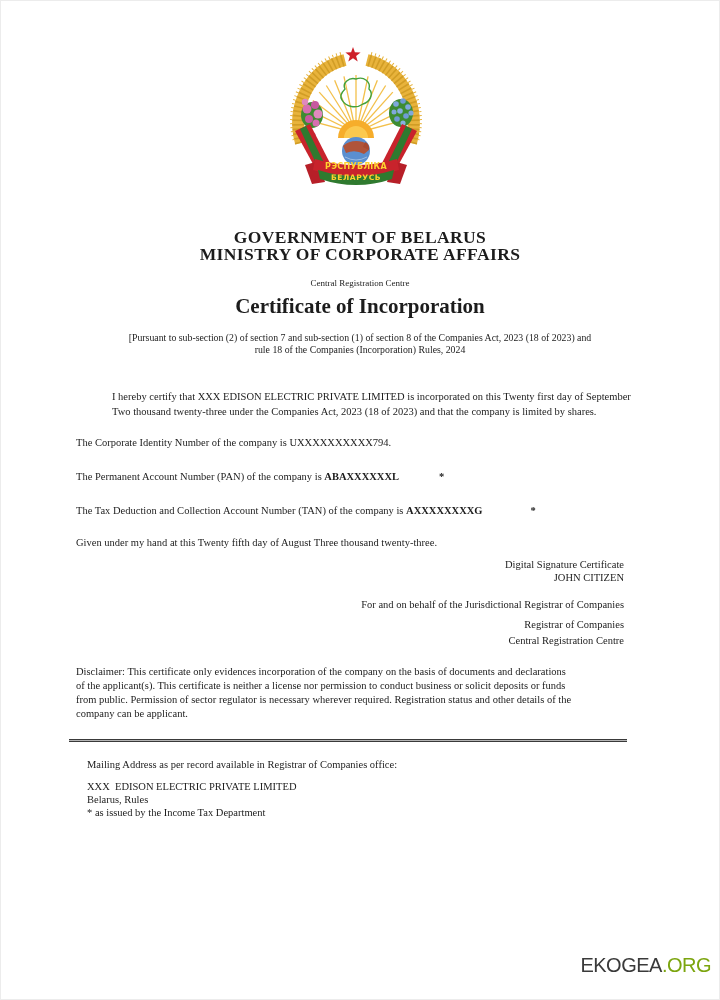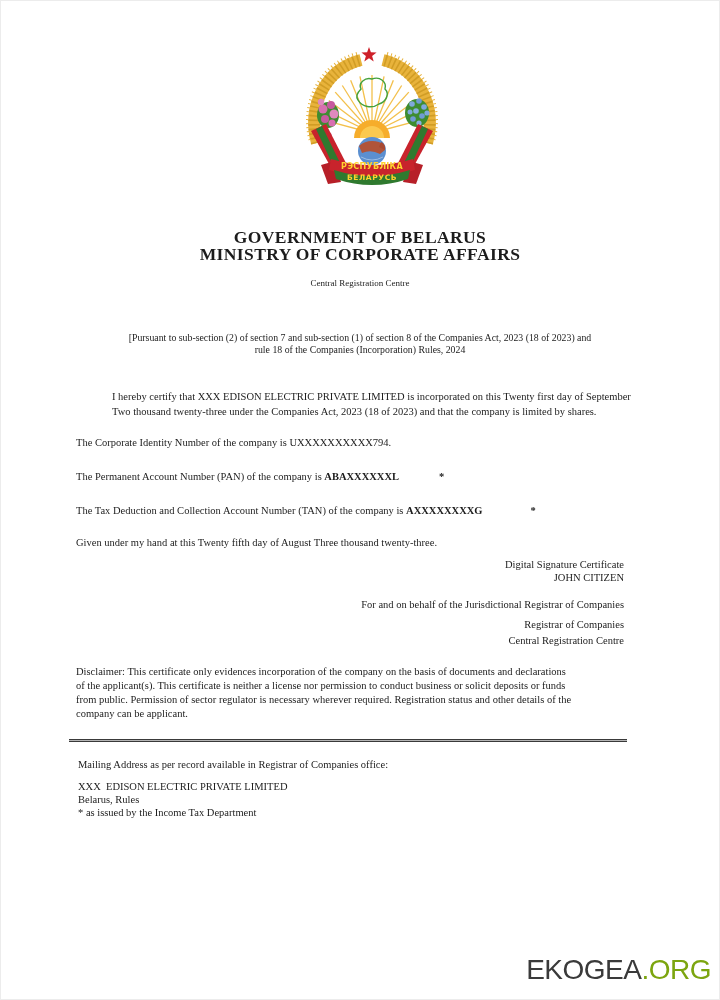--- a/index.html
+++ b/index.html
@@ -16,31 +16,31 @@
   .pursuant{font-size:9.8px;line-height:11.5px;}
   .bodytxt{left:75px;width:560px;font-size:10.5px;line-height:15px;}
   .sig{left:75px;width:548px;text-align:right;font-size:10.5px;line-height:13px;}
   .bold{font-weight:bold;}
   .star-gap-pan{margin-left:40px;font-weight:bold;}
   .star-gap-tan{margin-left:48px;font-weight:bold;}
   .disclaimer{line-height:14px;}
   .rule{left:68px;width:558px;height:1px;background:#b5b5b5;
         border-top:1.5px solid #3a3a3a;border-bottom:1.5px solid #3a3a3a;}
   .prewrap{white-space:pre-wrap;}
-  .mailing{left:77px;width:560px;font-size:10.5px;line-height:13px;}
+  .mailing{left:86px;width:560px;font-size:10.5px;line-height:13px;}
   .watermark{right:8px;top:953px;font-family:"Liberation Sans",sans-serif;
-             font-size:28px;letter-spacing:-0.5px;color:#3a3a3a;}
+             font-size:20px;letter-spacing:-0.5px;color:#3a3a3a;}
   .watermark .tld{color:#7CA50F;}
 </style>
 </head>
 <body>
 
 <div class="page">
 
-  <div class="abs" style="left:300px;top:44px;width:142px;height:140px;">
+  <div class="abs" style="left:284px;top:44px;width:142px;height:140px;">
     <svg width="142" height="140" viewBox="0 0 142 140" xmlns="http://www.w3.org/2000/svg">
 
       <g stroke="#F3C04B" stroke-width="1.3">
         <line x1="71" y1="88" x2="71" y2="38" transform="rotate(-75 71 88)"></line>
         <line x1="71" y1="88" x2="71" y2="36" transform="rotate(-64 71 88)"></line>
         <line x1="71" y1="88" x2="71" y2="34" transform="rotate(-53 71 88)"></line>
         <line x1="71" y1="88" x2="71" y2="33" transform="rotate(-42 71 88)"></line>
         <line x1="71" y1="88" x2="71" y2="32" transform="rotate(-32 71 88)"></line>
         <line x1="71" y1="88" x2="71" y2="31" transform="rotate(-22 71 88)"></line>
         <line x1="71" y1="88" x2="71" y2="30" transform="rotate(-12 71 88)"></line>
@@ -117,20 +117,21 @@
         <text x="71" y="134.5" text-anchor="middle" font-size="7.5" font-weight="bold" font-family="DejaVu Sans, sans-serif" fill="#FFD22E" letter-spacing="0.6">БЕЛАРУСЬ</text>
       </g>
 
       <polygon points="68,2 69.9,7.3 75.6,7.5 71.1,11.0 72.7,16.5 68,13.3 63.3,16.5 64.9,11.0 60.4,7.5 66.1,7.3" fill="#CE2029"></polygon>
     </svg>
   </div>
 
   <div class="abs center gov-heading" style="top:226px;">GOVERNMENT OF BELARUS</div>
   <div class="abs center gov-heading" style="top:243px;">MINISTRY OF CORPORATE AFFAIRS</div>
   <div class="abs center crc" style="top:277px;">Central Registration Centre</div>
+  <div class="abs center cert-title" style="top:293px;">Certificate of Incorporation</div>
   <div class="abs center pursuant" style="top:331px;">
     <div>[Pursuant to sub-section (2) of section 7 and sub-section (1) of section 8 of the Companies Act, 2023 (18 of 2023) and</div>
     <div>rule 18 of the Companies (Incorporation) Rules, 2024</div>
   </div>
 
   <div class="abs bodytxt" style="top:388px;margin-left:36px;">
     <div>I hereby certify that XXX EDISON ELECTRIC PRIVATE LIMITED is incorporated on this Twenty first day of September</div>
     <div>Two thousand twenty-three under the Companies Act, 2023 (18 of 2023) and that the company is limited by shares.</div>
   </div>
 

